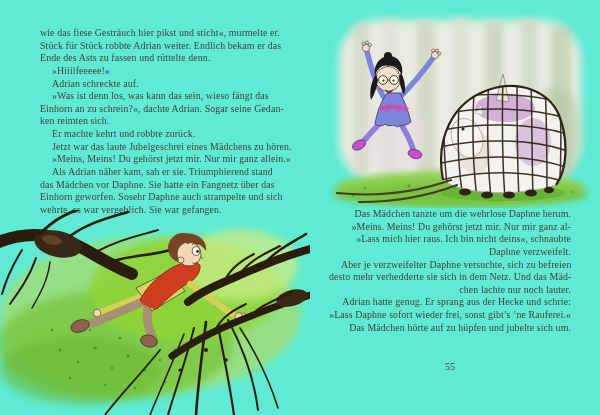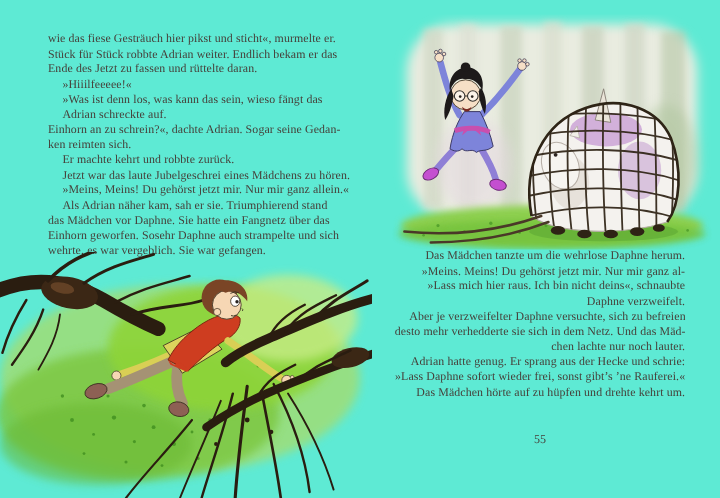--- a/index.html
+++ b/index.html
@@ -16,24 +16,24 @@
   #illu-right{left:325px;top:12px;}
 </style>
 </head>
 <body>
 
 <div class="spread">
 
   <div id="left-text" class="textblock">
     <div class="pg-line">wie das fiese Gesträuch hier pikst und sticht«, murmelte er.</div>
     <div class="pg-line">Stück für Stück robbte Adrian weiter. Endlich bekam er das</div>
-    <div class="pg-line">Ende des Jetzt zu fassen und rüttelte daran.</div>
+    <div class="pg-line">Ende des Asts zu fassen und rüttelte denn.</div>
     <div class="pg-line ind">»Hiiilfeeeee!«</div>
+    <div class="pg-line ind">Adrian schreckte auf.</div>
     <div class="pg-line ind">»Was ist denn los, was kann das sein, wieso fängt das</div>
-    <div class="pg-line ind">Adrian schreckte auf.</div>
     <div class="pg-line">Einhorn an zu schrein?«, dachte Adrian. Sogar seine Gedan-</div>
     <div class="pg-line">ken reimten sich.</div>
     <div class="pg-line ind">Er machte kehrt und robbte zurück.</div>
     <div class="pg-line ind">Jetzt war das laute Jubelgeschrei eines Mädchens zu hören.</div>
     <div class="pg-line ind">»Meins, Meins! Du gehörst jetzt mir. Nur mir ganz allein.«</div>
     <div class="pg-line ind">Als Adrian näher kam, sah er sie. Triumphierend stand</div>
     <div class="pg-line">das Mädchen vor Daphne. Sie hatte ein Fangnetz über das</div>
     <div class="pg-line">Einhorn geworfen. Sosehr Daphne auch strampelte und sich</div>
     <div class="pg-line">wehrte, es war vergeblich. Sie war gefangen.</div>
   </div>
@@ -259,18 +259,18 @@
   <div id="right-text" class="textblock">
     <div class="pg-line ind">Das Mädchen tanzte um die wehrlose Daphne herum.</div>
     <div class="pg-line ind">»Meins. Meins! Du gehörst jetzt mir. Nur mir ganz al-</div>
     <div class="pg-line ind">»Lass mich hier raus. Ich bin nicht deins«, schnaubte</div>
     <div class="pg-line">Daphne verzweifelt.</div>
     <div class="pg-line ind">Aber je verzweifelter Daphne versuchte, sich zu befreien,</div>
     <div class="pg-line">desto mehr verhedderte sie sich in dem Netz. Und das Mäd-</div>
     <div class="pg-line">chen lachte nur noch lauter.</div>
     <div class="pg-line ind">Adrian hatte genug. Er sprang aus der Hecke und schrie:</div>
     <div class="pg-line">»Lass Daphne sofort wieder frei, sonst gibt’s ’ne Rauferei.«</div>
-    <div class="pg-line ind">Das Mädchen hörte auf zu hüpfen und drehte kehrt um.</div>
+    <div class="pg-line ind">Das Mädchen hörte auf zu hüpfen und jubelte sich um.</div>
   </div>
 
   <div class="pagenum">55</div>
 
 </div>
 
 </body></html>

